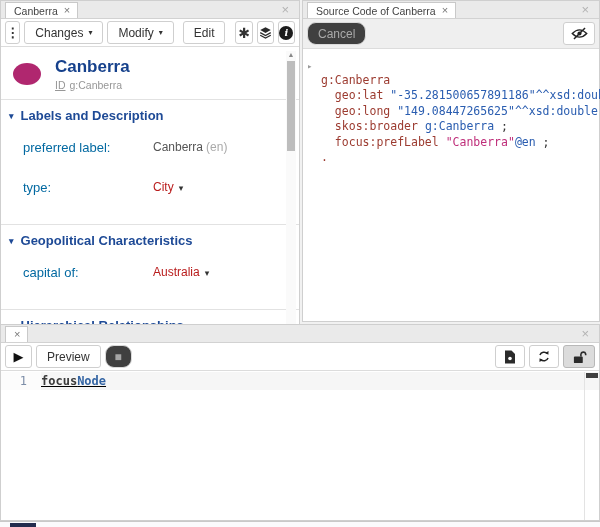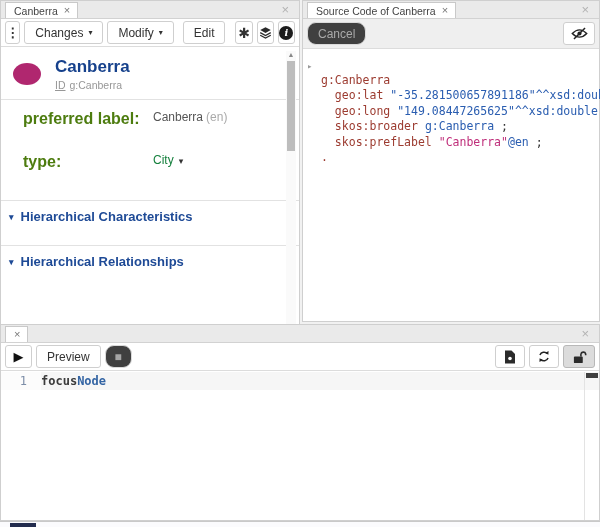--- a/index.html
+++ b/index.html
@@ -36,24 +36,24 @@
   .entity-header { display:flex; align-items:flex-start; padding:9px 12px 8px 12px; gap:14px; }
   .avatar { width:28px; height:22px; border-radius:50%; background:#b0276f; margin-top:6px; flex:none; }
   .entity-title { font-size:17px; font-weight:bold; color:#16418c; line-height:1.2; }
   .entity-id { font-size:10.5px; color:#979797; margin-top:2px; }
   .entity-id .idtag { text-decoration:underline; margin-right:4px; }
 
   .section { border-top:1px solid #e2e2e2; }
   .sec-head { padding:8px 8px 7px 8px; font-size:13px; font-weight:bold; color:#1e4a96; cursor:pointer; }
   .sec-caret { font-size:9px; margin-right:7px; position:relative; top:-1px; }
   .frow { display:flex; padding:10px 0 15px 22px; }
-  .flabel { width:130px; font-size:16px; font-weight:bold; color:#4d7c0f; flex:none; }
+  .flabel { width:130px; font-size:13px; font-weight:normal; color:#0369a1; flex:none; }
   .fvalue { font-size:12px; color:#555; }
   .vsuffix { color:#aaa; margin-left:3px; }
-  .vlink { color:#15803d; cursor:pointer; }
+  .vlink { color:#b91c1c; cursor:pointer; }
   .vcaret { color:#333; font-size:9px; margin-left:5px; }
   .sec-pad1 { height:14px; }
 
   
   .vscroll { position:absolute; right:3px; top:50px; bottom:3px; width:10px; background:#fafafa; }
   .vs-arrow { position:absolute; left:0; width:10px; text-align:center; font-size:7px; color:#888; line-height:8px; }
   .vs-up { top:0; } .vs-down { bottom:0; }
   .vs-thumb { position:absolute; left:1px; width:8px; top:10px; height:90px; background:#bdbdbd; }
 
   
@@ -69,21 +69,21 @@
   .tok-pln { color:#333; }
 
   
   .bp-toolbar { height:28px; }
   .btn-pressed { background:#dcdcdc; border-color:#b8b8b8; }
   .play-glyph { font-size:13px; color:#111; }
   .stop-glyph { font-size:12px; color:#a5a5a5; }
   .editor { position:absolute; top:47px; left:0; right:0; bottom:0; background:#fff; }
   .ed-line { display:flex; font-family:"DejaVu Sans Mono", monospace; font-size:12px; line-height:18px; background:#f6f6f6; }
   .gutter { width:40px; text-align:right; padding-right:14px; color:#7d8ea8; flex:none; background:#fcfcfc; }
-  .toks { font-weight:bold; }
+  .toks { font-weight:bold;text-decoration:underline; }
   .tok-fn1 { color:#3b3b3b; }
   .tok-fn2 { color:#3465a4; }
   .ed-scroll { position:absolute; right:0; top:0; bottom:0; width:15px; border-left:1px solid #e3e3e3; }
   .ed-thumb { position:absolute; top:1px; left:1px; right:1px; height:5px; background:#3f3f3f; }
 
   
   .page-bottom { position:absolute; left:0; top:521px; width:600px; height:6px; background:#fbfbfd; border-top:1px solid #c9c9c9; }
   .mini-rect { position:absolute; left:10px; top:1px; width:26px; height:5px; background:#232c4e; }
 
   
@@ -136,32 +136,37 @@
       <div class="avatar"></div>
       <div>
         <div class="entity-title">Canberra</div>
         <div class="entity-id">
           <span class="idtag">ID</span><span>g:Canberra</span>
         </div>
       </div>
     </div>
     <div>
         <div class="section">
+          <div class="sec-head"><span class="sec-caret">▾</span><span>Labels and Description</span></div>
           <div class="frow">
             <div class="flabel">preferred label:</div>
             <div class="fvalue"><span>Canberra</span><span class="vsuffix">(en)</span></div>
           </div>
           <div class="frow">
             <div class="flabel">type:</div>
             <div class="fvalue"><span class="vlink">City</span><span class="vcaret">▾</span></div>
           </div>
           <div class="sec-pad1"></div>
         </div>
         <div class="section">
-          <div class="sec-head"><span class="sec-caret">▾</span><span>Hierarchical Characteristics</span></div>
+          <div class="sec-head"><span class="sec-caret">▾</span><span>Geopolitical Characteristics</span></div>
+          <div class="frow">
+            <div class="flabel">capital of:</div>
+            <div class="fvalue"><span class="vlink">Australia</span><span class="vcaret">▾</span></div>
+          </div>
           <div class="sec-pad1"></div>
         </div>
         <div class="section">
           <div class="sec-head"><span class="sec-caret">▾</span><span>Hierarchical Relationships</span></div>
         </div>
       </div>
   </div>
 
   <div class="vscroll">
     <div class="vs-arrow vs-up">▲</div>
@@ -194,21 +199,21 @@
   </div>
 
   <div class="code-area">
     <span class="fold-arrow">▸</span>
     <div>
         <div class="code-line"></div>
         <div class="code-line"><span class="tok-pred">g:Canberra</span></div>
         <div class="code-line"><span class="tok-pln">  </span><span class="tok-pred">geo:lat</span><span class="tok-pln"> </span><span class="tok-obj">"-35.281500657891186"^^xsd:double</span></div>
         <div class="code-line"><span class="tok-pln">  </span><span class="tok-pred">geo:long</span><span class="tok-pln"> </span><span class="tok-obj">"149.08447265625"^^xsd:double</span><span class="tok-pln"> ;</span></div>
         <div class="code-line"><span class="tok-pln">  </span><span class="tok-pred">skos:broader</span><span class="tok-pln"> </span><span class="tok-obj">g:Canberra</span><span class="tok-pln"> ;</span></div>
-        <div class="code-line"><span class="tok-pln">  </span><span class="tok-pred">skos:prefLabel</span><span class="tok-pln"> </span><span class="tok-str">"Canberra"</span><span class="tok-obj">@en</span><span class="tok-pln"> ;</span></div>
+        <div class="code-line"><span class="tok-pln">  </span><span class="tok-pred">focus:prefLabel</span><span class="tok-pln"> </span><span class="tok-str">"Canberra"</span><span class="tok-obj">@en</span><span class="tok-pln"> ;</span></div>
         <div class="code-line"><span class="tok-pred">.</span></div>
       </div>
   </div>
 </div>
 
 <div class="panel bottom-panel">
   <div class="tabstrip">
     <div class="tab">
       <span class="tab-close">×</span>
     </div>

